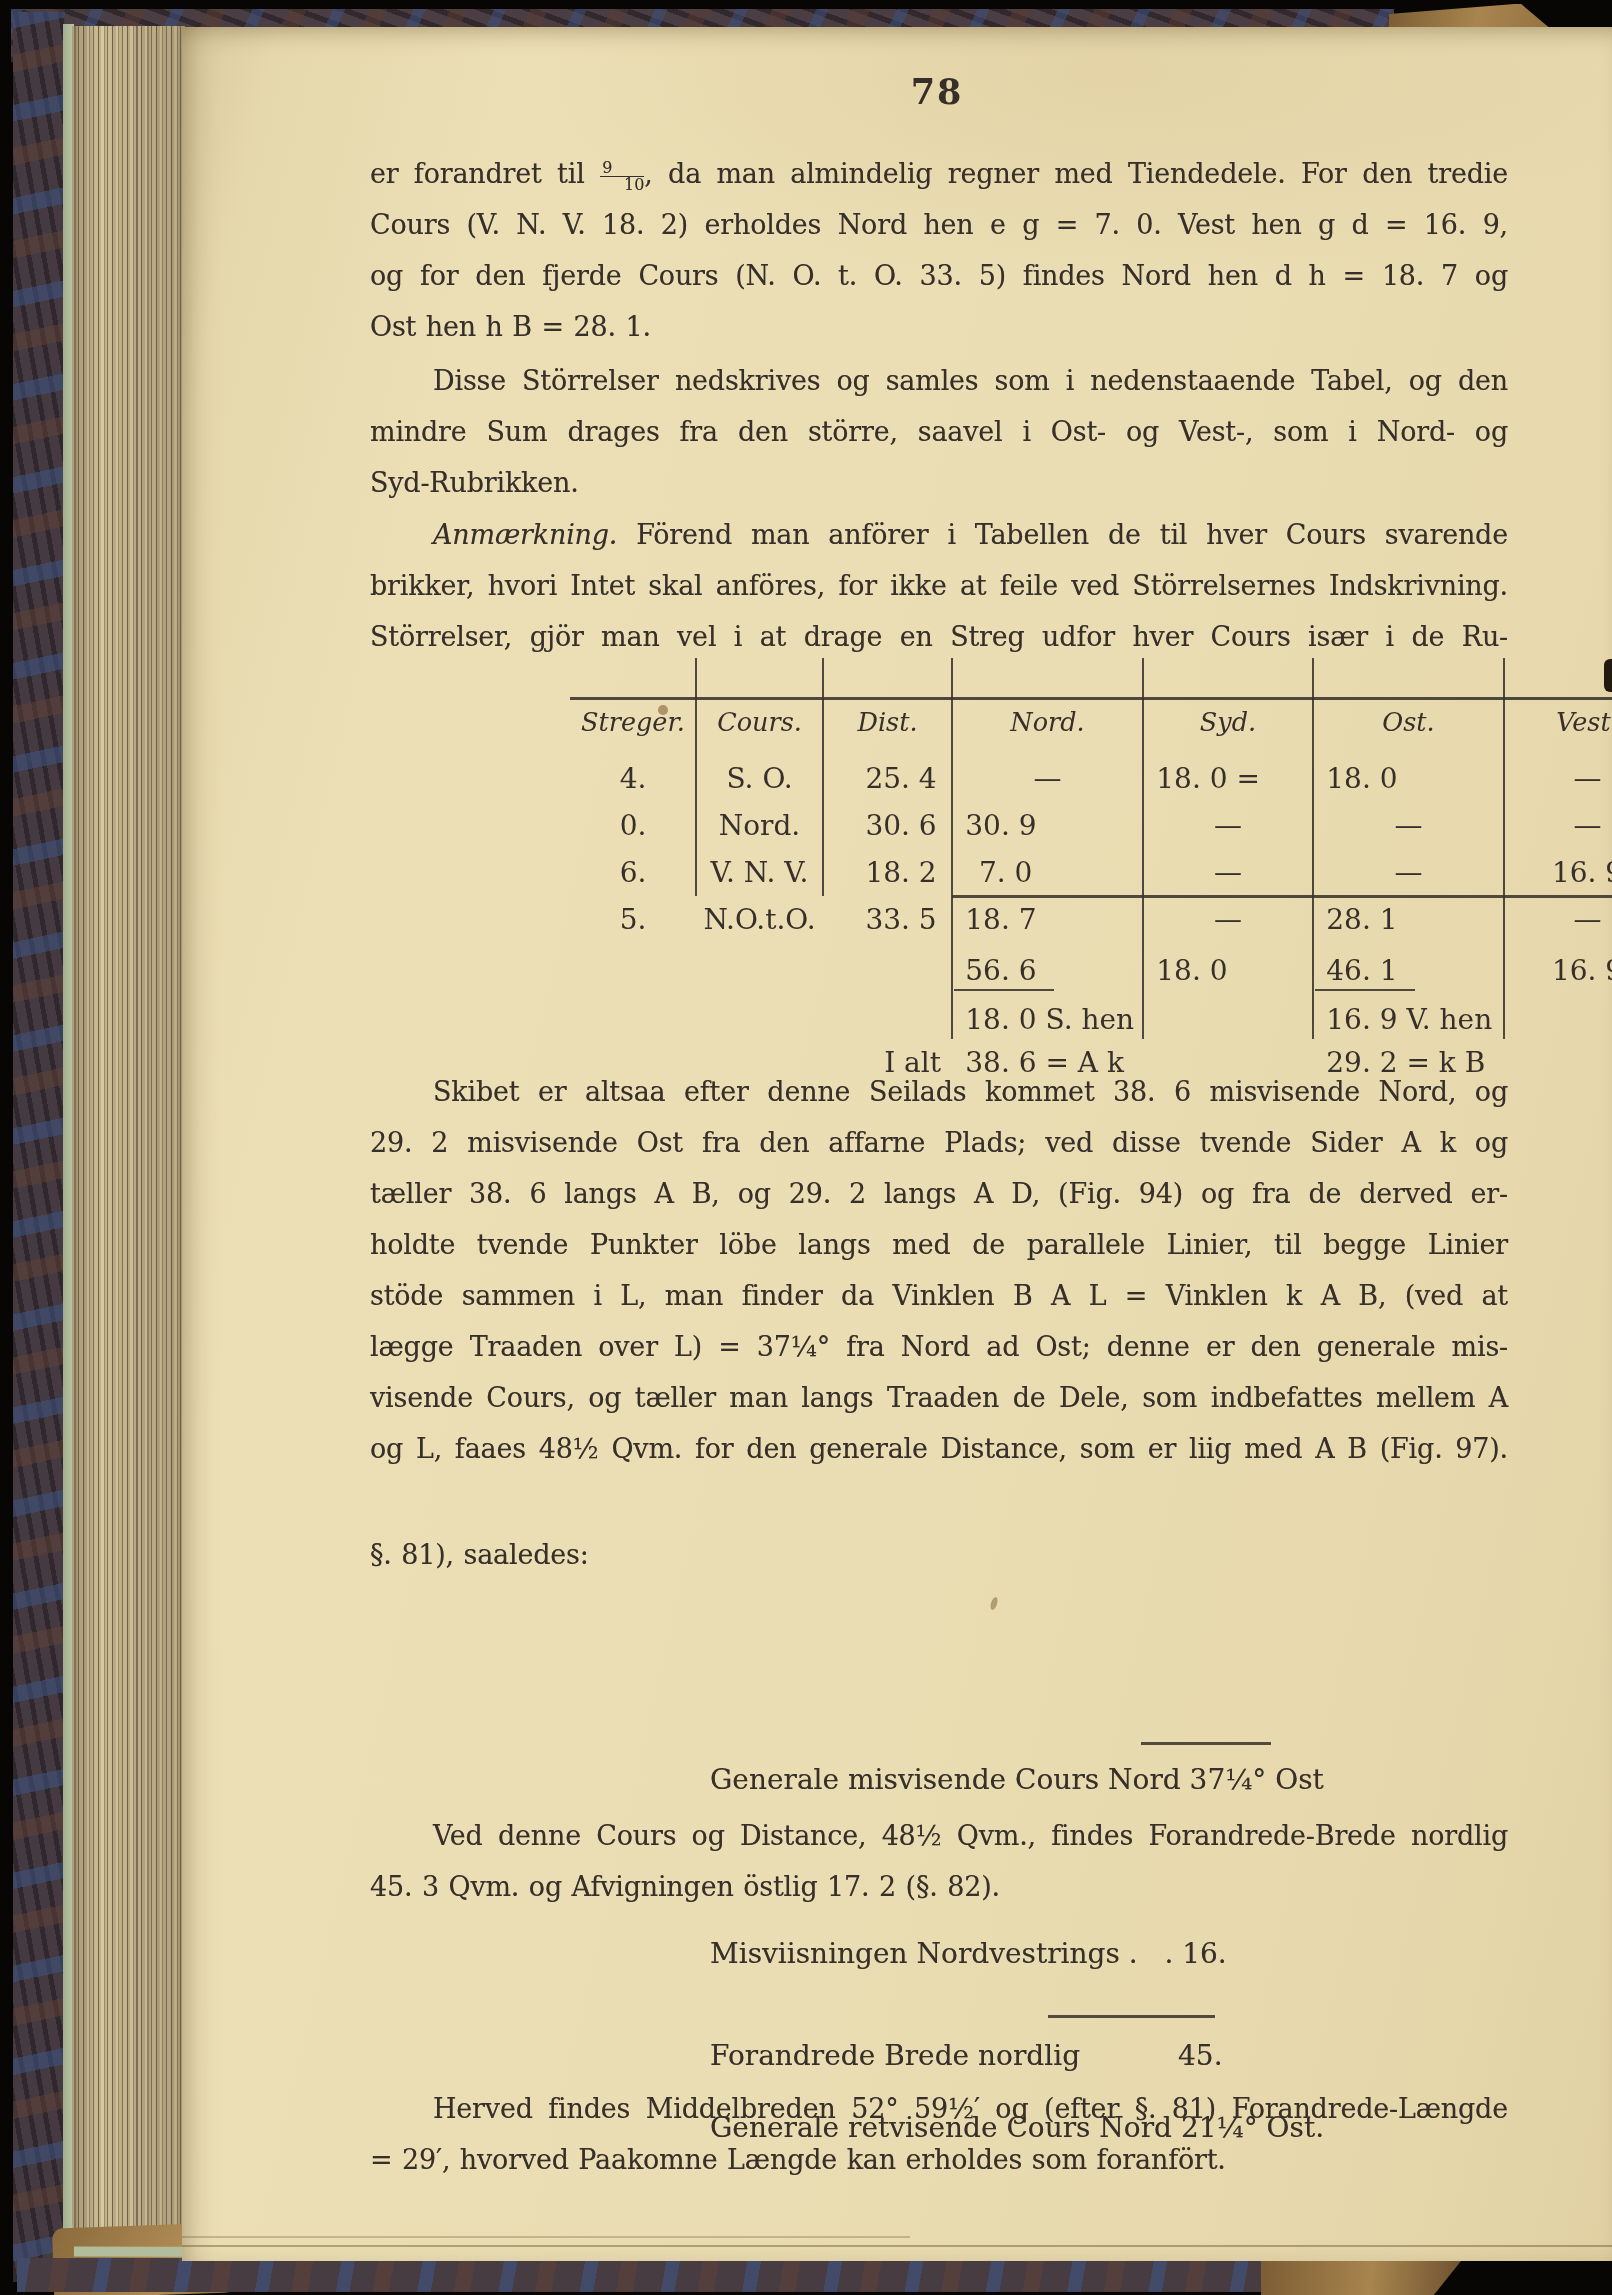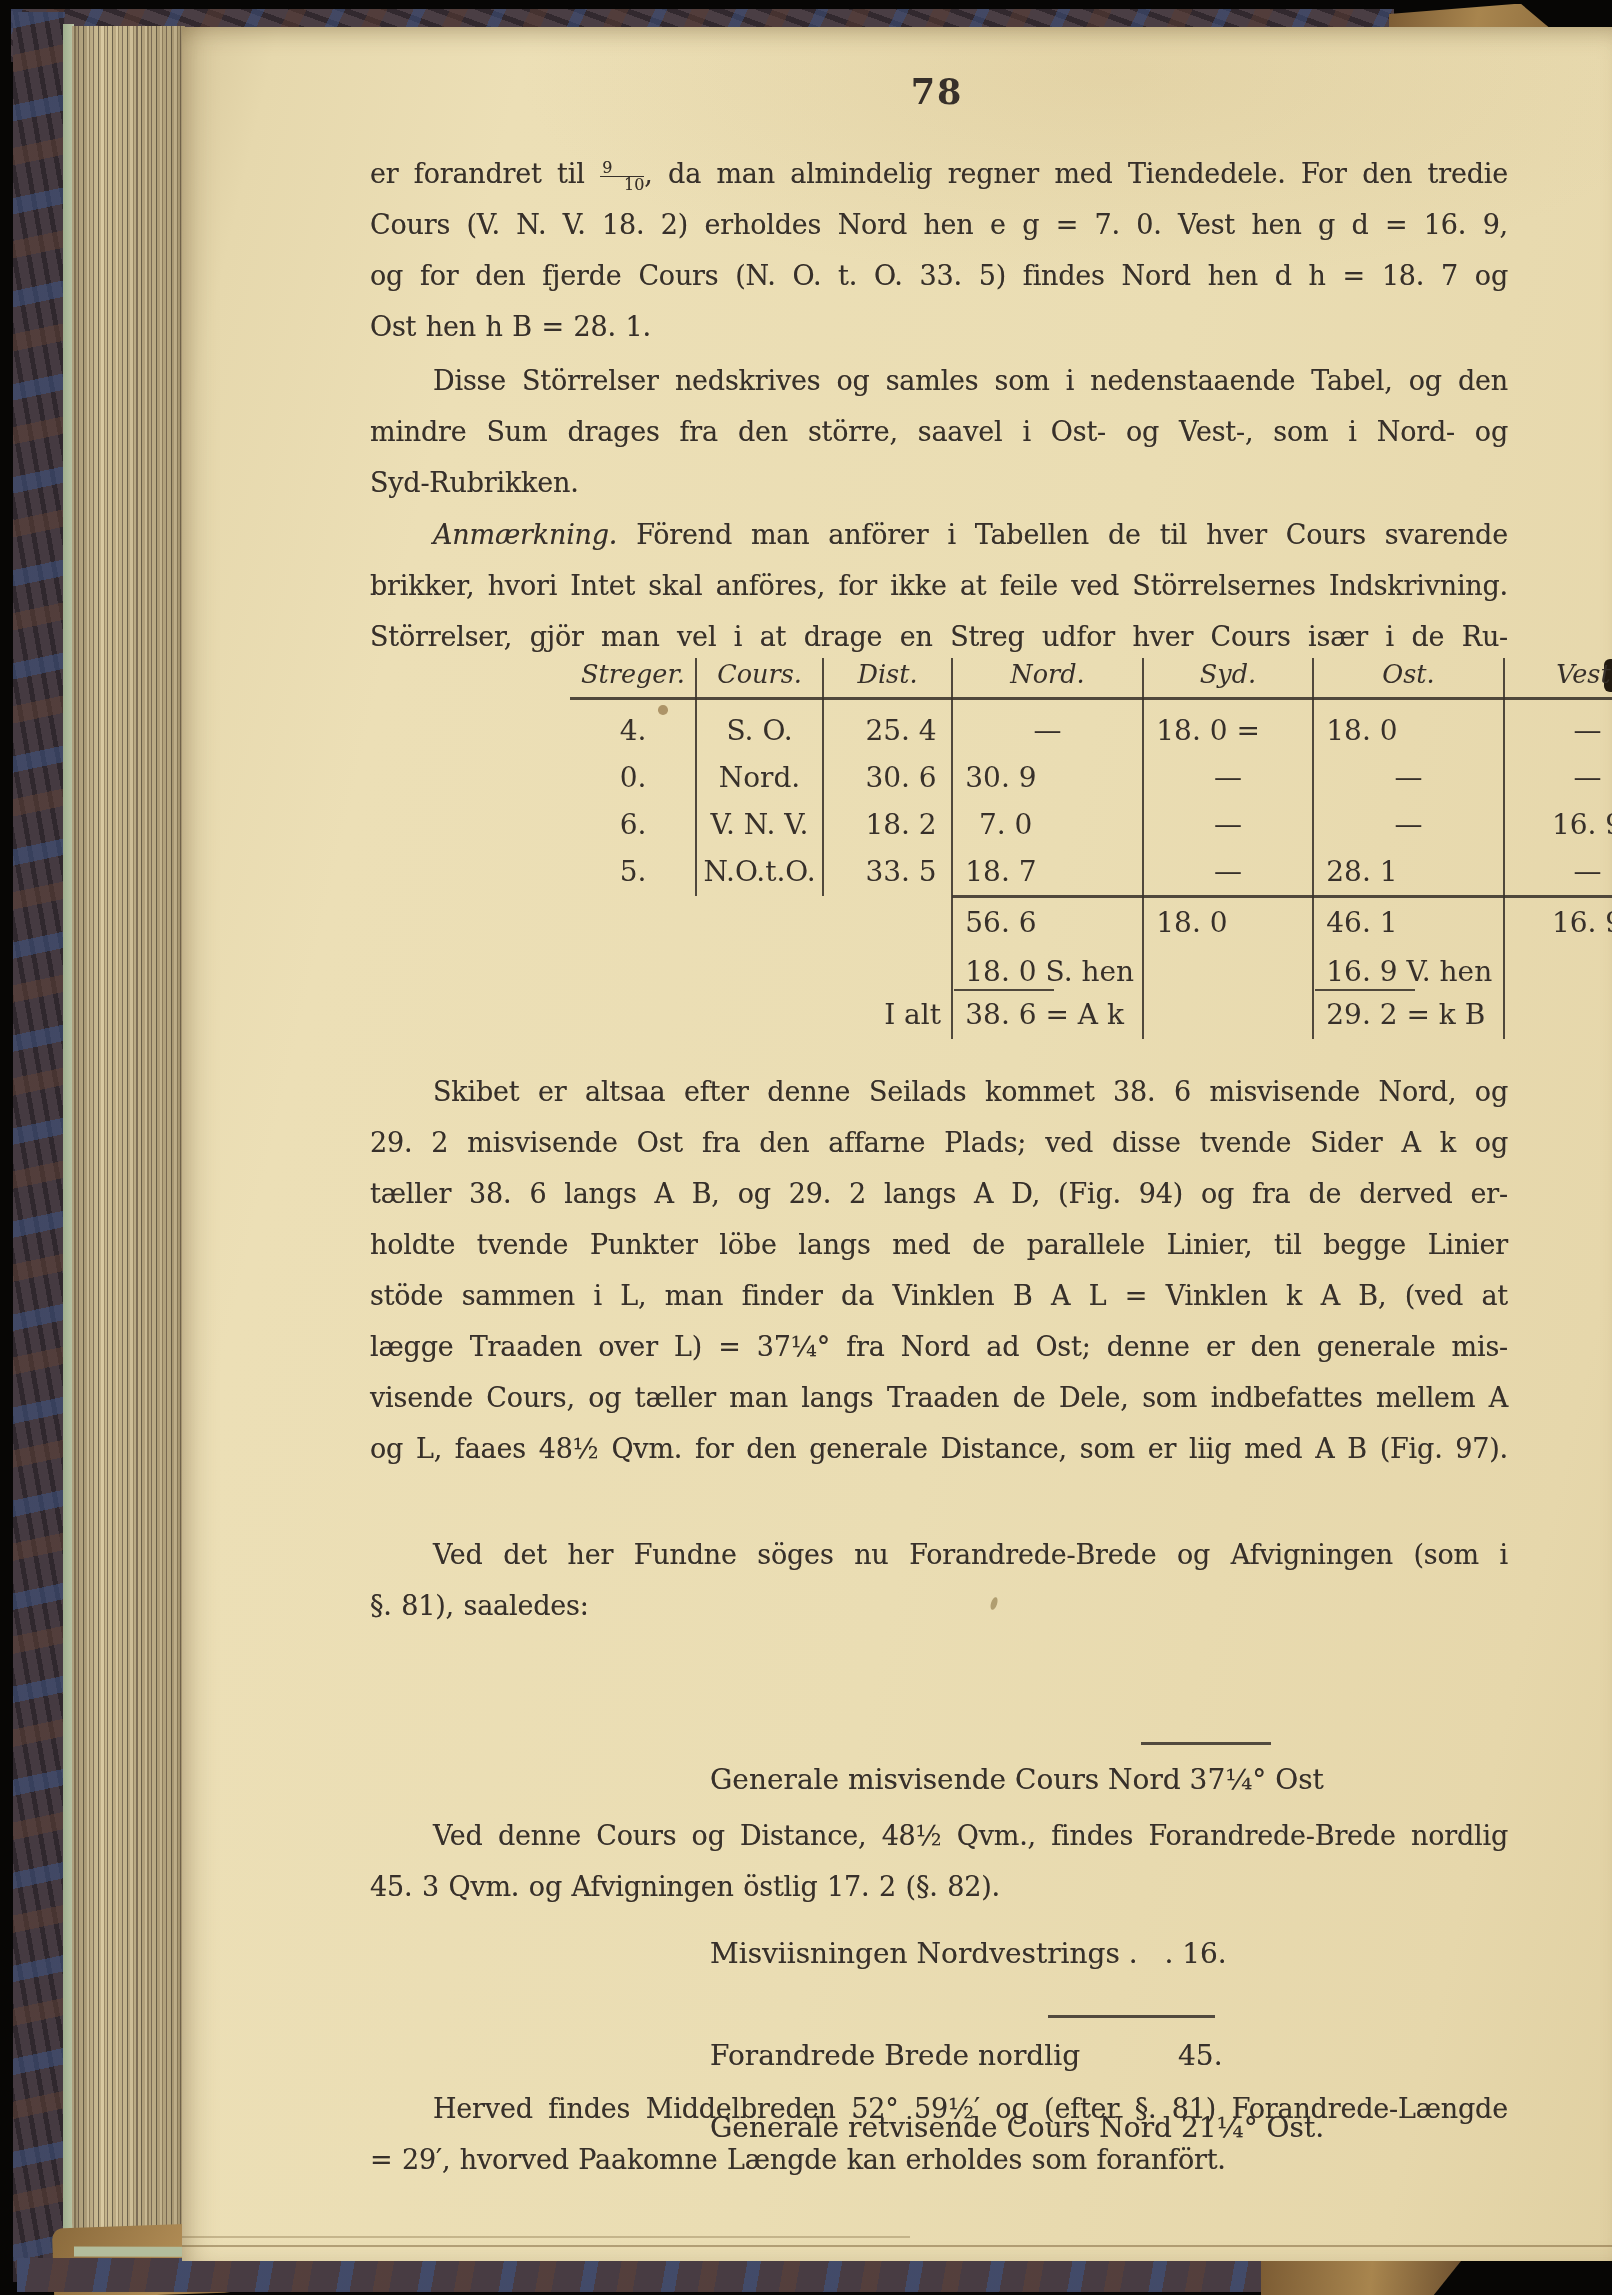--- a/index.html
+++ b/index.html
@@ -66,21 +66,21 @@
   .frac .den{display:block;padding-top:0.6px;margin-left:24px;}
 
   
   .cblock{position:absolute;left:528px;font-size:28px;line-height:58px;white-space:pre;text-shadow:0 0 0.6px rgba(55,48,42,.45);}
   .crule{position:absolute;height:3px;background:#37302a;opacity:.85;}
 
   
   .nav-table{position:absolute;left:388px;top:631px;width:1101px;height:381px;font-size:28px;}
   .trow{position:absolute;left:0;width:1101px;display:grid;
     grid-template-columns:126px 127px 129px 191px 170px 191px 167px;}
-  .tcell{padding:0;}
+  .tcell{padding:0;margin-top:48px;}
   .c-center{text-align:center;}
   .c-left{padding-left:13.3px;}
   .c-left2{padding-left:27px;text-align:center;}
   .c-left3{padding-left:27px;}
   .c-right{text-align:right;padding-right:11px;}
   .thead{font-style:italic;font-size:25.5px;}
   .vline{position:absolute;width:2.4px;background:#3a332b;opacity:.88;}
   .hline{position:absolute;height:3px;background:#3a332b;opacity:.88;}
   .dash{letter-spacing:0;}
 </style>
@@ -227,21 +227,20 @@
       <div class="jline">29. 2 misvisende Ost fra den affarne Plads; ved disse tvende Sider A k og</div>
       <div class="jline">tæller 38. 6 langs A B, og 29. 2 langs A D, (Fig. 94) og fra de derved er-</div>
       <div class="jline">holdte tvende Punkter löbe langs med de parallele Linier, til begge Linier</div>
       <div class="jline">stöde sammen i L, man finder da Vinklen B A L = Vinklen k A B, (ved at</div>
       <div class="jline">lægge Traaden over L) = 37¼° fra Nord ad Ost; denne er den generale mis-</div>
       <div class="jline">visende Cours, og tæller man langs Traaden de Dele, som indbefattes mellem A</div>
       <div class="jline">og L, faaes 48½ Qvm. for den generale Distance, som er liig med A B (Fig. 97).</div>
     </div>
 
     <div class="text" style="top:1502px">
-      <div class="jline indent">Ved det her Fundne söges nu Forandrede-Brede og Afvigningen (som i</div>
       <div>§. 81), saaledes:</div>
     </div>
 
     <div class="cblock" style="top:1608px">
       <div>Generale misvisende Cours Nord 37¼° Ost</div>
       <div>Misviisningen Nordvestrings .   . 16.</div>
       <div>Generale retvisende Cours Nord 21¼° Ost.</div>
       <div class="crule" style="left:431px;top:107px;width:130px"></div>
     </div>
 

